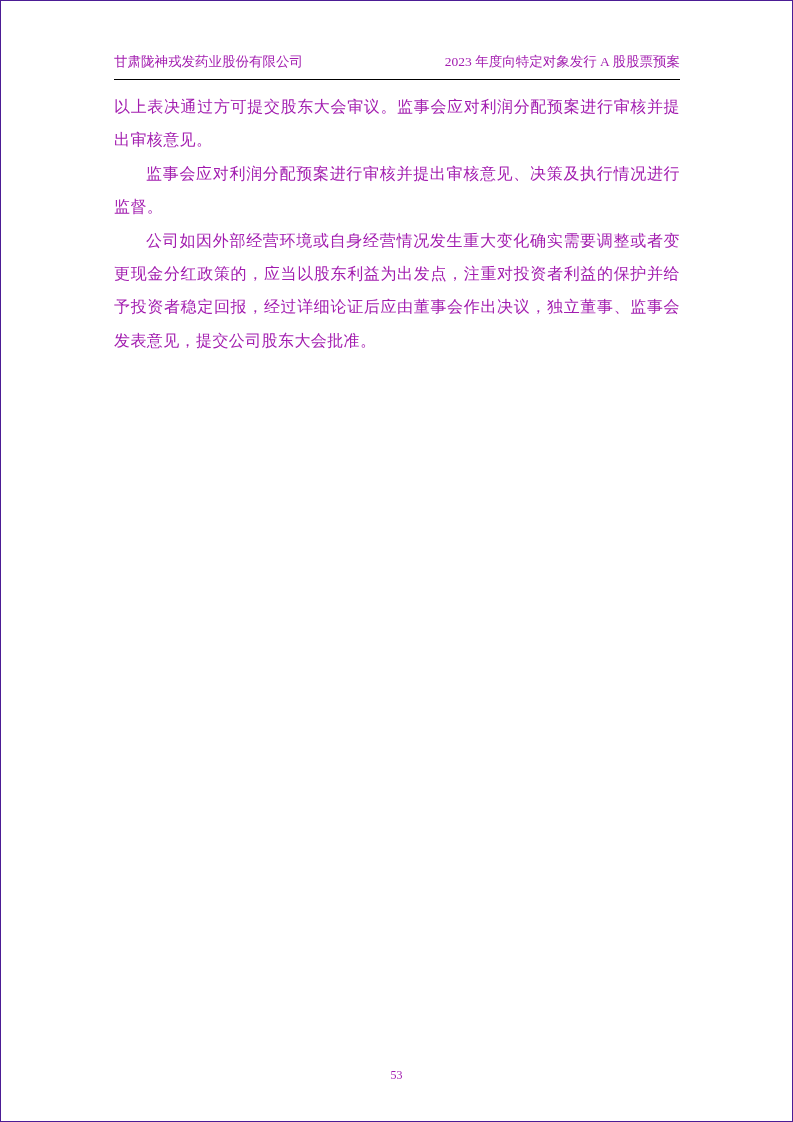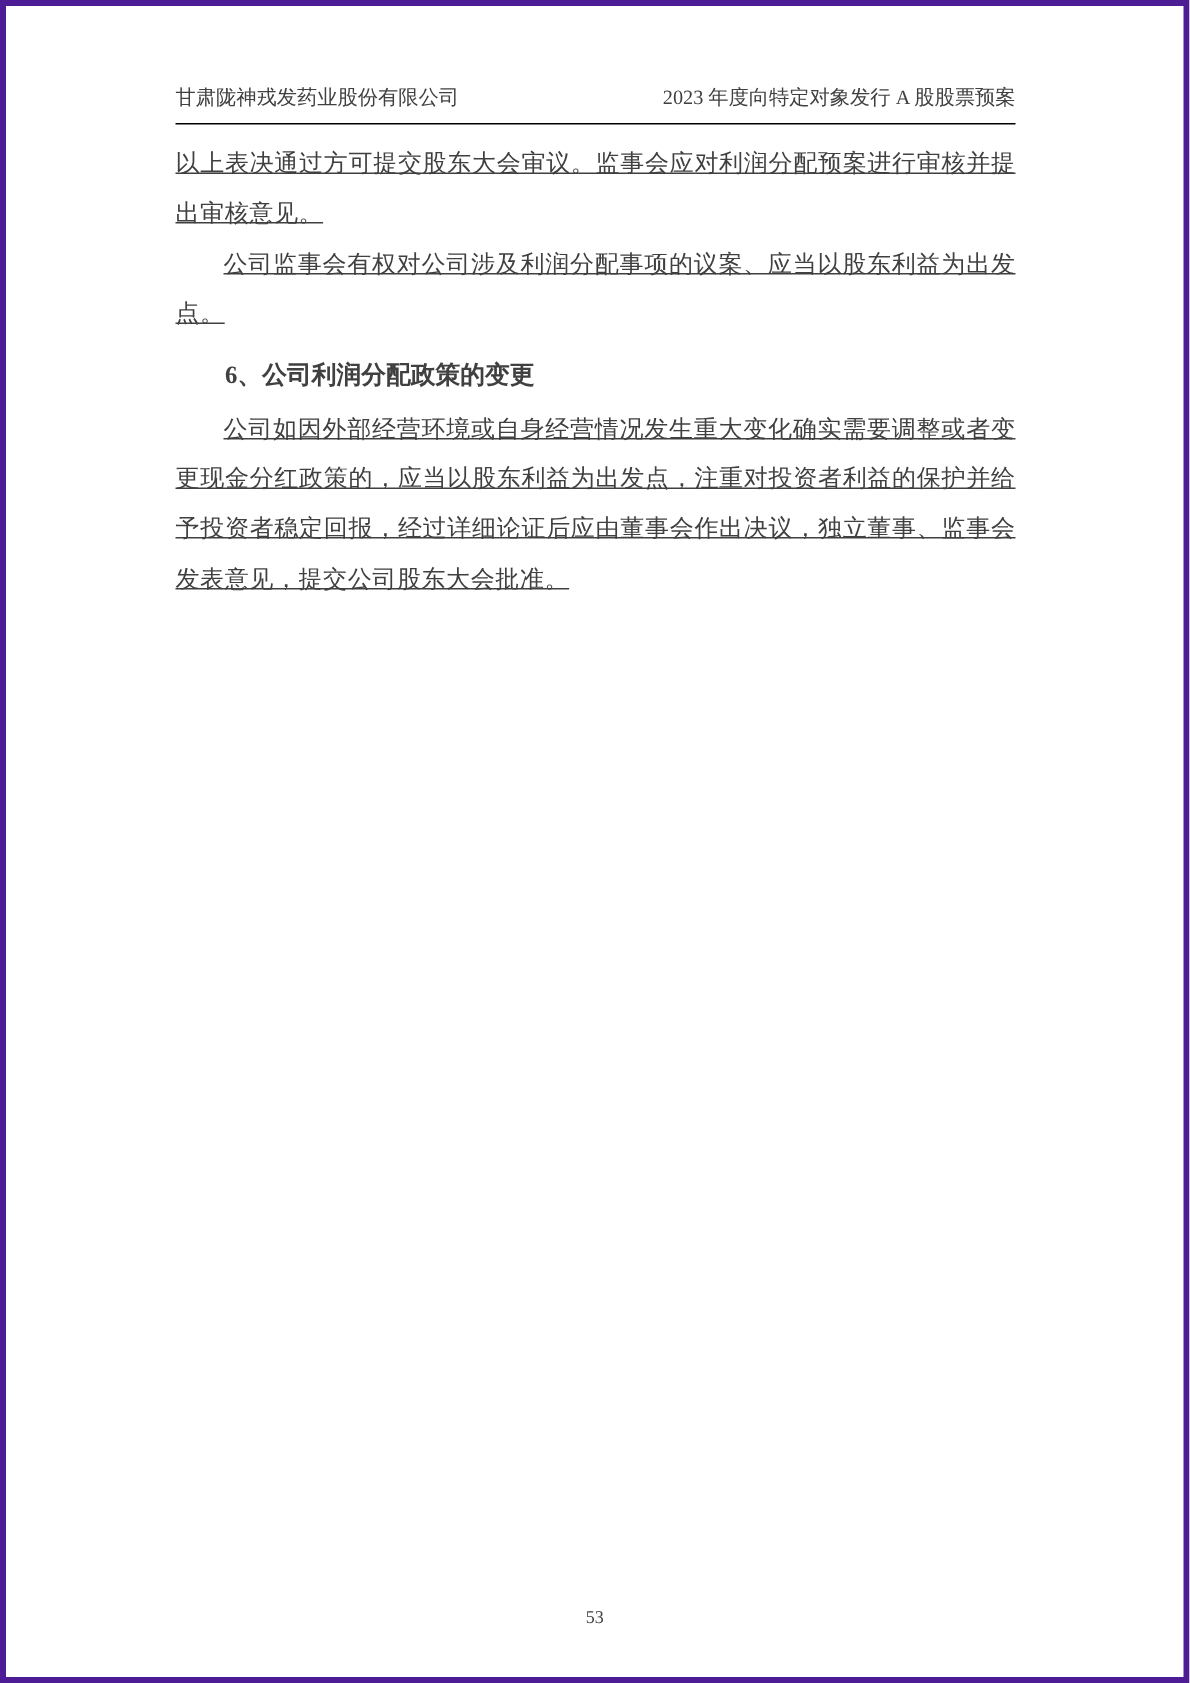--- a/index.html
+++ b/index.html
@@ -6,23 +6,23 @@
     margin: 0;
     padding: 0;
     background: #ffffff;
   }
   .page {
     position: relative;
     width: 793px;
     height: 1122px;
     box-sizing: border-box;
     background: #ffffff;
-    border: 4px solid #4c1d95;
+    border: 1px solid #4c1d95;
     font-family: "Liberation Serif", "DejaVu Serif", serif;
-    color: #404040;
+    color: #a21caf;
     overflow: hidden;
   }
   .header {
     position: absolute;
     left: 113px;
     right: 112px;
     top: 52px;
     display: flex;
     justify-content: space-between;
     align-items: baseline;
@@ -40,21 +40,20 @@
     top: 89px;
     text-align: justify;
     text-justify: inter-ideograph;
   }
   p.para {
     margin: 0;
     font-size: 16px;
     line-height: 33.4px;
     text-indent: 2em;
     letter-spacing: 0.4px;
-    text-decoration: underline;
   }
   p.para.no-indent { text-indent: 0; }
   h3.heading {
     margin: 6px 0 4px 0;
     font-size: 16.5px;
     line-height: 33px;
     text-indent: 2em;
     font-weight: bold;
     text-align: left;
   }
@@ -73,22 +72,21 @@
 
 <div class="page">
 
   <div class="header">
     <span class="left-text">甘肃陇神戎发药业股份有限公司</span>
     <span class="right-text">2023 年度向特定对象发行 A 股股票预案</span>
   </div>
 
   <div class="content">
     <p class="para no-indent">以上表决通过方可提交股东大会审议。监事会应对利润分配预案进行审核并提出审核意见。</p>
-    <p class="para">公司监事会有权对公司涉及利润分配事项的议案、应当以股东利益为出发点。</p>
-    <h3 class="heading">6、公司利润分配政策的变更</h3>
+    <p class="para">监事会应对利润分配预案进行审核并提出审核意见、决策及执行情况进行监督。</p>
     <p class="para">公司如因外部经营环境或自身经营情况发生重大变化确实需要调整或者变更现金分红政策的，应当以股东利益为出发点，注重对投资者利益的保护并给予投资者稳定回报，经过详细论证后应由董事会作出决议，独立董事、监事会发表意见，提交公司股东大会批准。</p>
   </div>
 
   <div class="footer">
     <span>53</span>
   </div>
 
 </div>
 
 </body></html>

